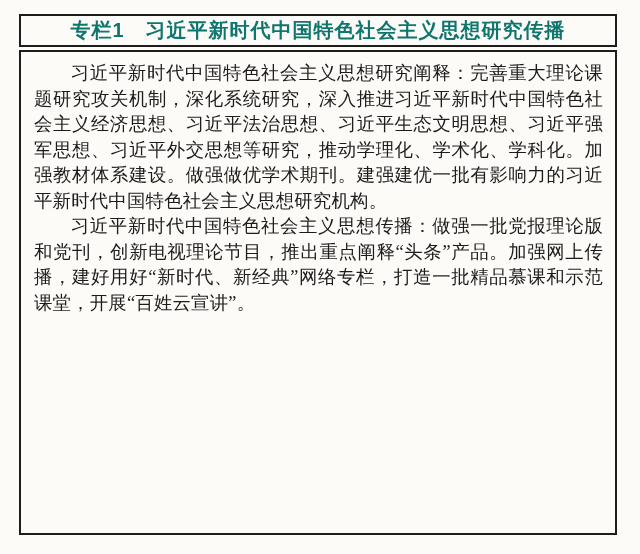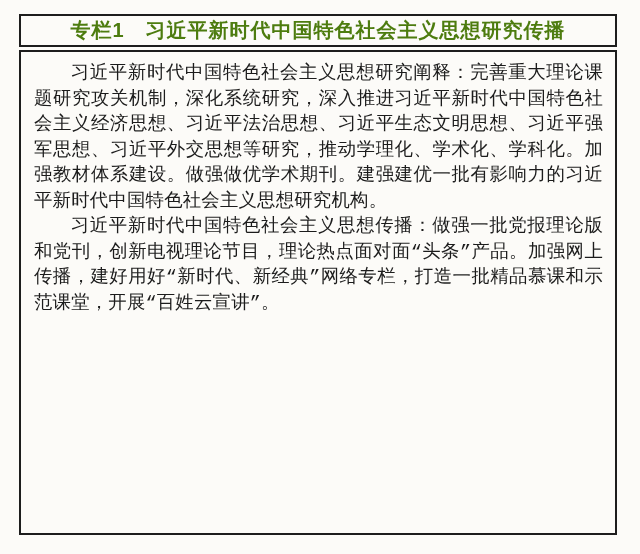--- a/index.html
+++ b/index.html
@@ -19,31 +19,31 @@
     box-sizing: border-box;
     height: 33px;
     border: 2.5px solid #1d1d1d;
     display: flex;
     align-items: center;
     justify-content: center;
     font-family: "Liberation Sans", sans-serif;
     font-weight: bold;
     font-size: 20px;
     letter-spacing: 1px;
-    color: #4d7c0f;
+    color: #0f766e;
     white-space: nowrap;
     overflow: hidden;
   }
   .body-box {
     box-sizing: border-box;
     height: 485px;
     margin-top: 3px;
     border: 2.5px solid #1d1d1d;
     padding: 9px 12px 0 13px;
-    font-family: Liberation Mono, monospace;
+    font-family: Liberation Serif, serif;
     font-size: 18.4px;
     line-height: 25.5px;
     letter-spacing: 0.2px;
     color: #1c1c1c;
     text-align: justify;
     overflow: hidden;
   }
   .body-box p {
     margin: 0;
     padding: 0;
@@ -54,16 +54,16 @@
 <body>
 
 <div class="page">
 
   <div class="title-box">
     <span>专栏1　习近平新时代中国特色社会主义思想研究传播</span>
   </div>
 
   <div class="body-box">
     <p>习近平新时代中国特色社会主义思想研究阐释：完善重大理论课题研究攻关机制，深化系统研究，深入推进习近平新时代中国特色社会主义经济思想、习近平法治思想、习近平生态文明思想、习近平强军思想、习近平外交思想等研究，推动学理化、学术化、学科化。加强教材体系建设。做强做优学术期刊。建强建优一批有影响力的习近平新时代中国特色社会主义思想研究机构。</p>
-    <p>习近平新时代中国特色社会主义思想传播：做强一批党报理论版和党刊，创新电视理论节目，理论热点面对面“头条”产品。加强网上传播，建好用好“新时代、新经典”网络专栏，打造一批精品慕课和示范课堂，开展“百姓云宣讲”。</p>
+    <p>习近平新时代中国特色社会主义思想传播：做强一批党报理论版和党刊，创新电视理论节目，推出重点阐释“头条”产品。加强网上传播，建好用好“新时代、新经典”网络专栏，打造一批精品慕课和示范课堂，开展“百姓云宣讲”。</p>
   </div>
 
 </div>
 
 </body></html>

